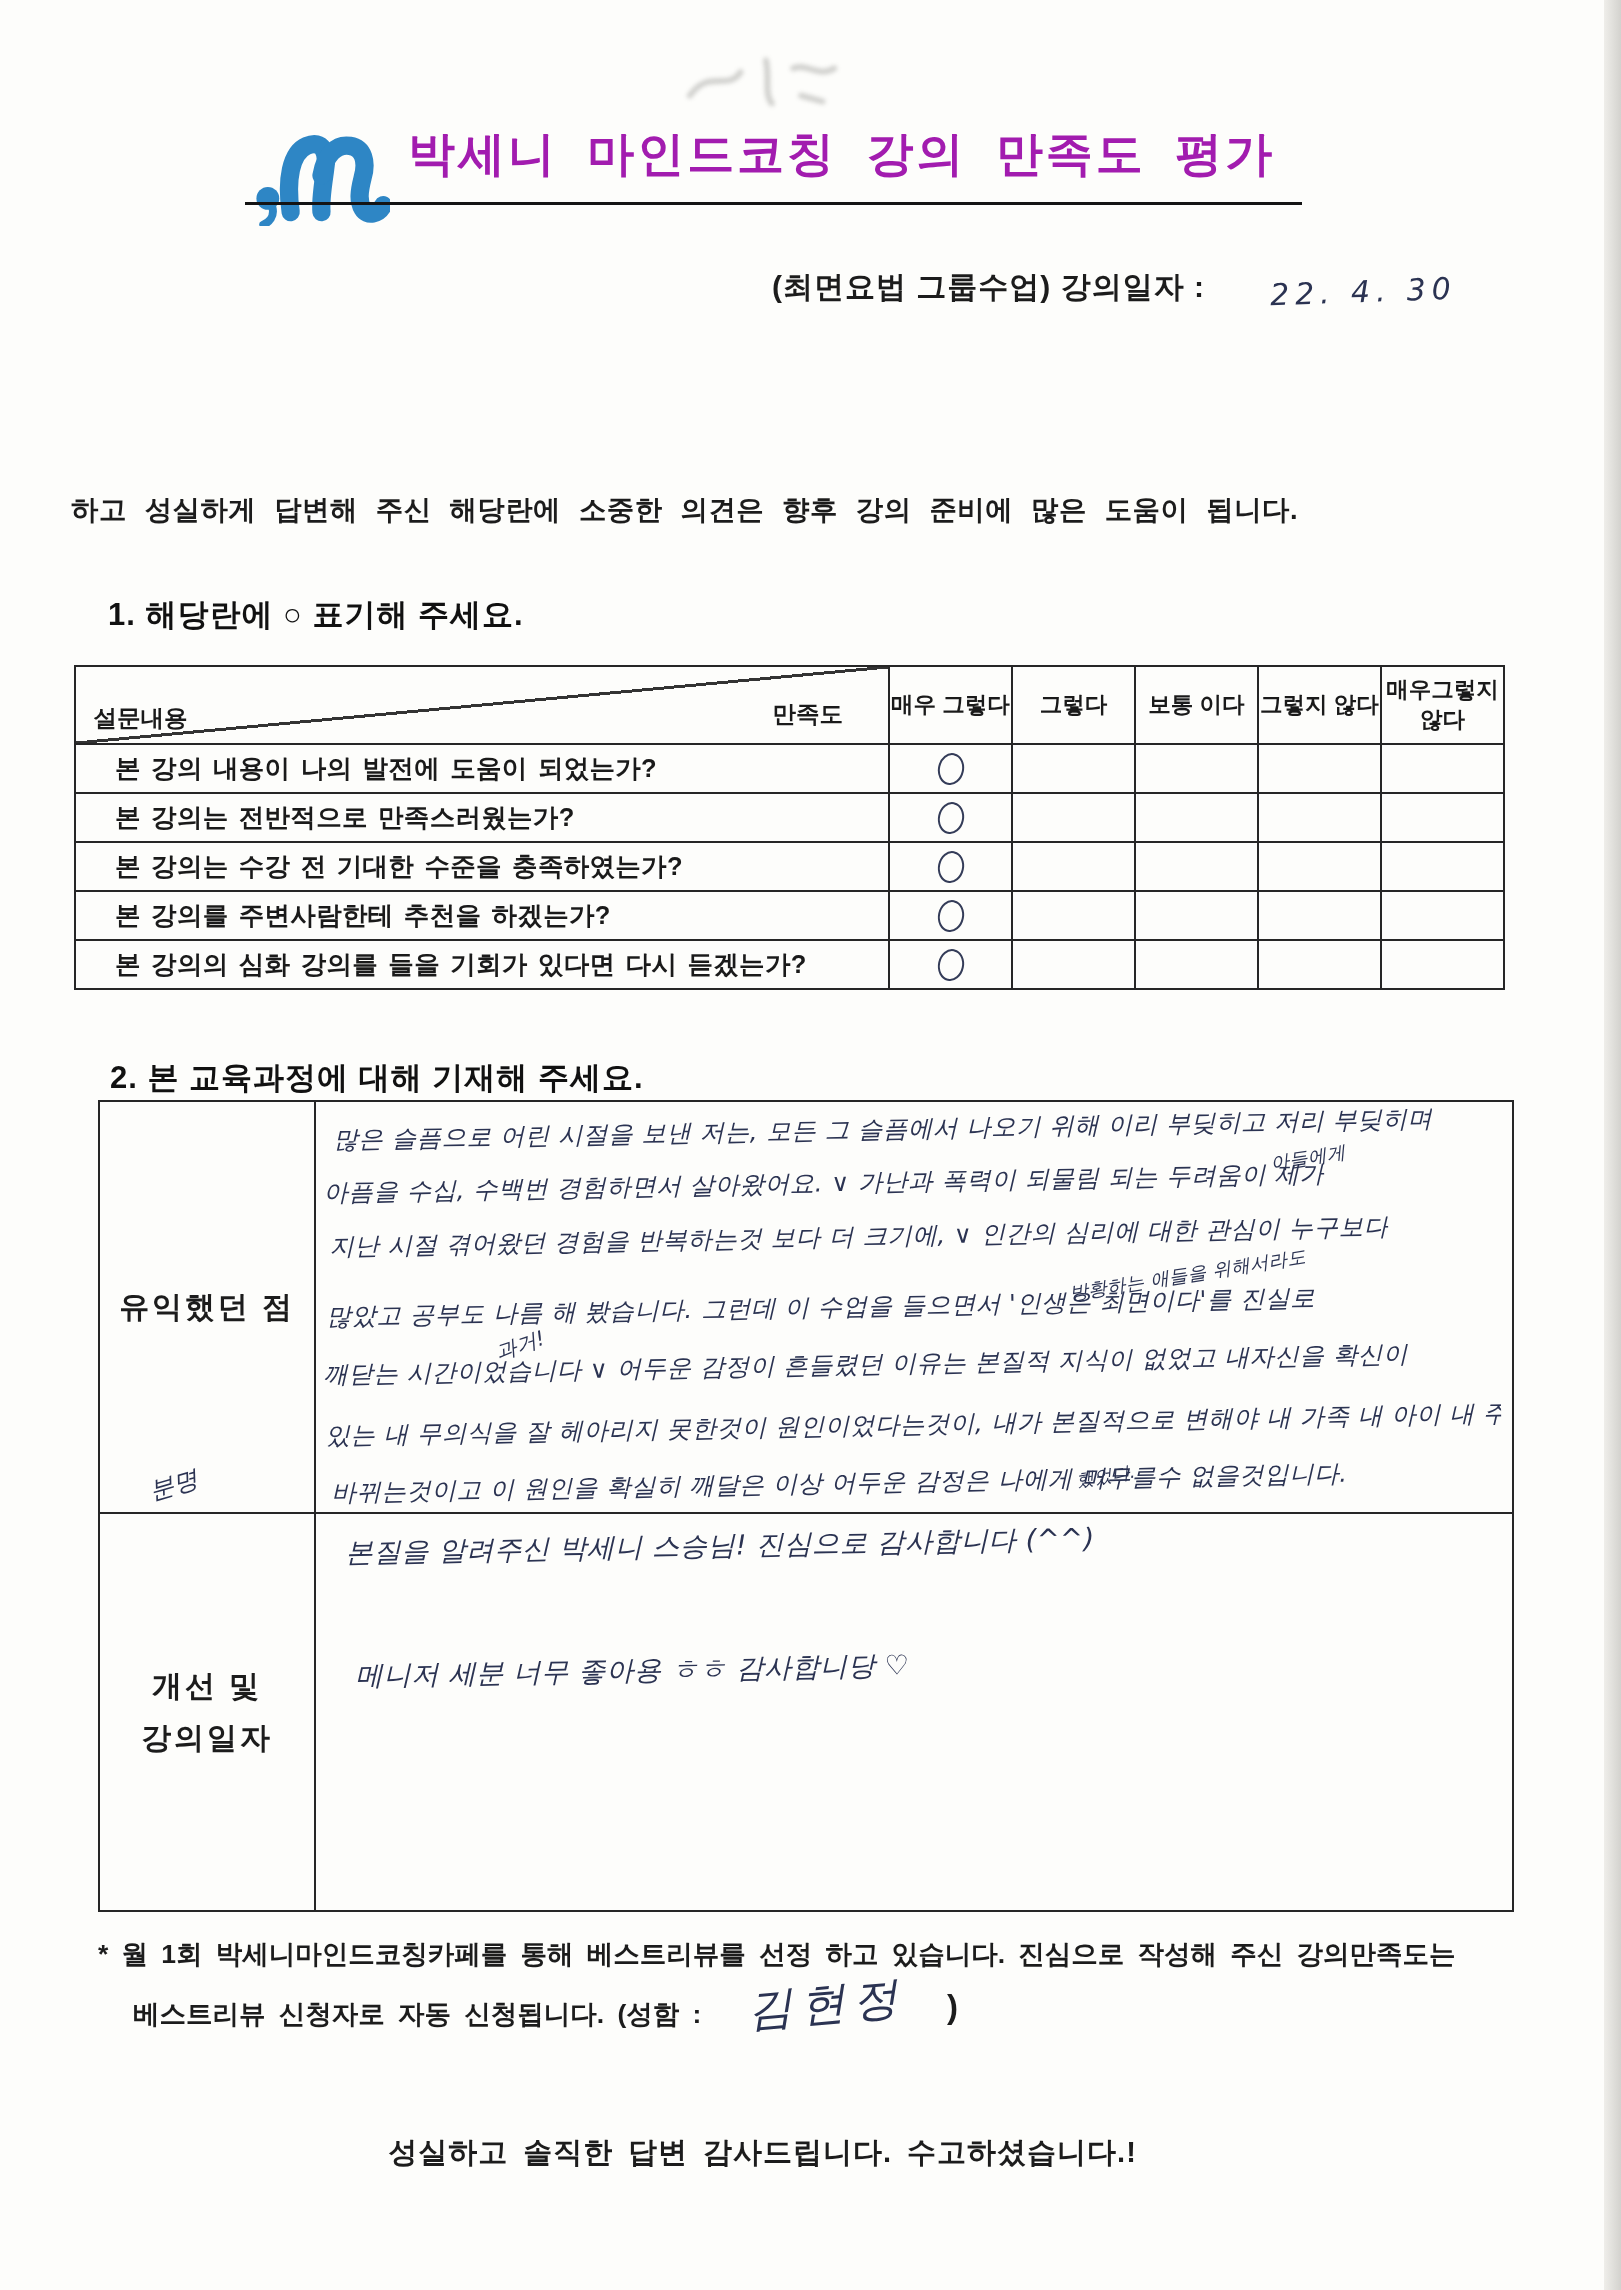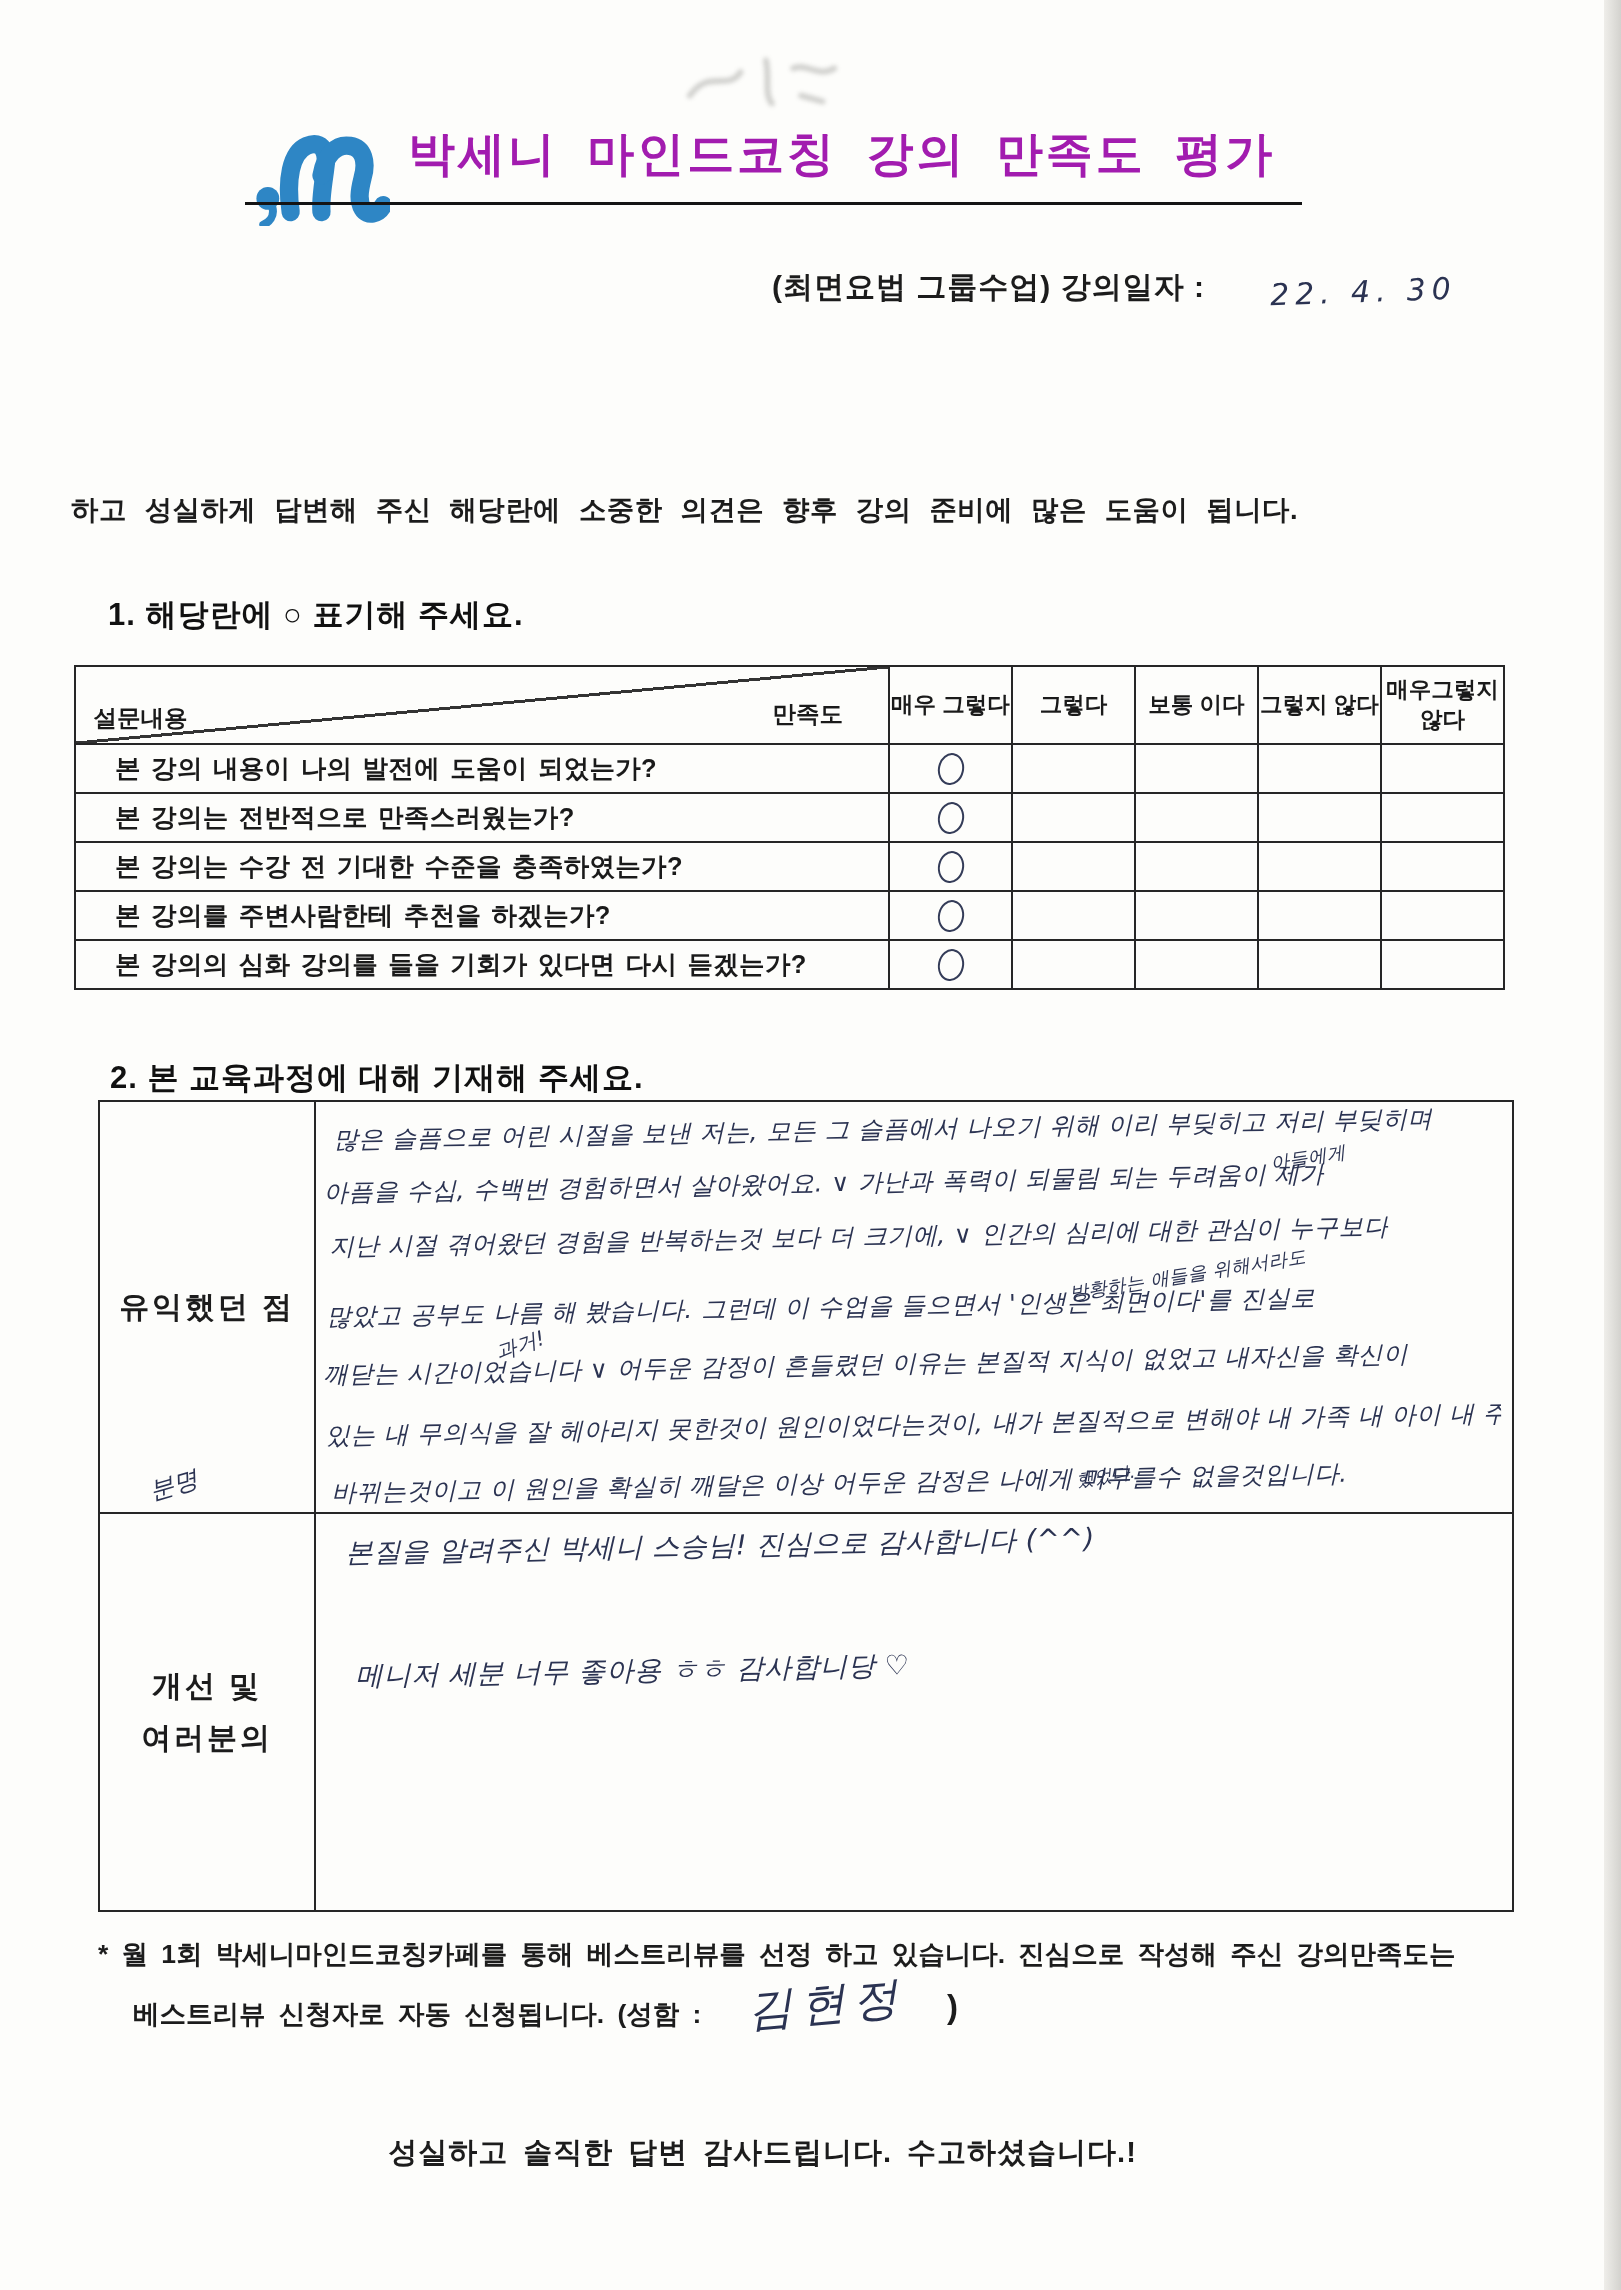--- a/index.html
+++ b/index.html
@@ -204,21 +204,21 @@
   <div class="h-sec h-sec2">2. 본 교육과정에 대해 기재해 주세요.</div>
 
   <div class="box2">
     <div class="box2-row r1">
       <div class="box2-label">유익했던 점</div>
       <div class="box2-content"></div>
     </div>
     <div class="box2-row r2">
       <div class="box2-label">
         <span>개선 및</span>
-        <span>여러분의</span>
+        <span>강의일자</span>
       </div>
       <div class="box2-content"></div>
     </div>
   </div>
 
   <div class="hw hw-line" style="left:333px;top:1123px;">많은 슬픔으로 어린 시절을 보낸 저는, 모든 그 슬픔에서 나오기 위해 이리 부딪히고 저리 부딪히며</div>
   <div class="hw hw-line" style="left:323px;top:1176px;">아픔을 수십, 수백번 경험하면서 살아왔어요. ∨ 가난과 폭력이 되물림 되는 두려움이 제가</div>
   <div class="hw hw-line" style="left:329px;top:1230px;">지난 시절 겪어왔던 경험을 반복하는것 보다 더 크기에, ∨ 인간의 심리에 대한 관심이 누구보다</div>
   <div class="hw hw-line" style="left:326px;top:1300px;">많았고 공부도 나름 해 봤습니다. 그런데 이 수업을 들으면서 '인생은 최면이다'를 진실로</div>
   <div class="hw hw-line" style="left:323px;top:1358px;">깨닫는 시간이었습니다 ∨ 어두운 감정이 흔들렸던 이유는 본질적 지식이 없었고 내자신을 확신이</div>

